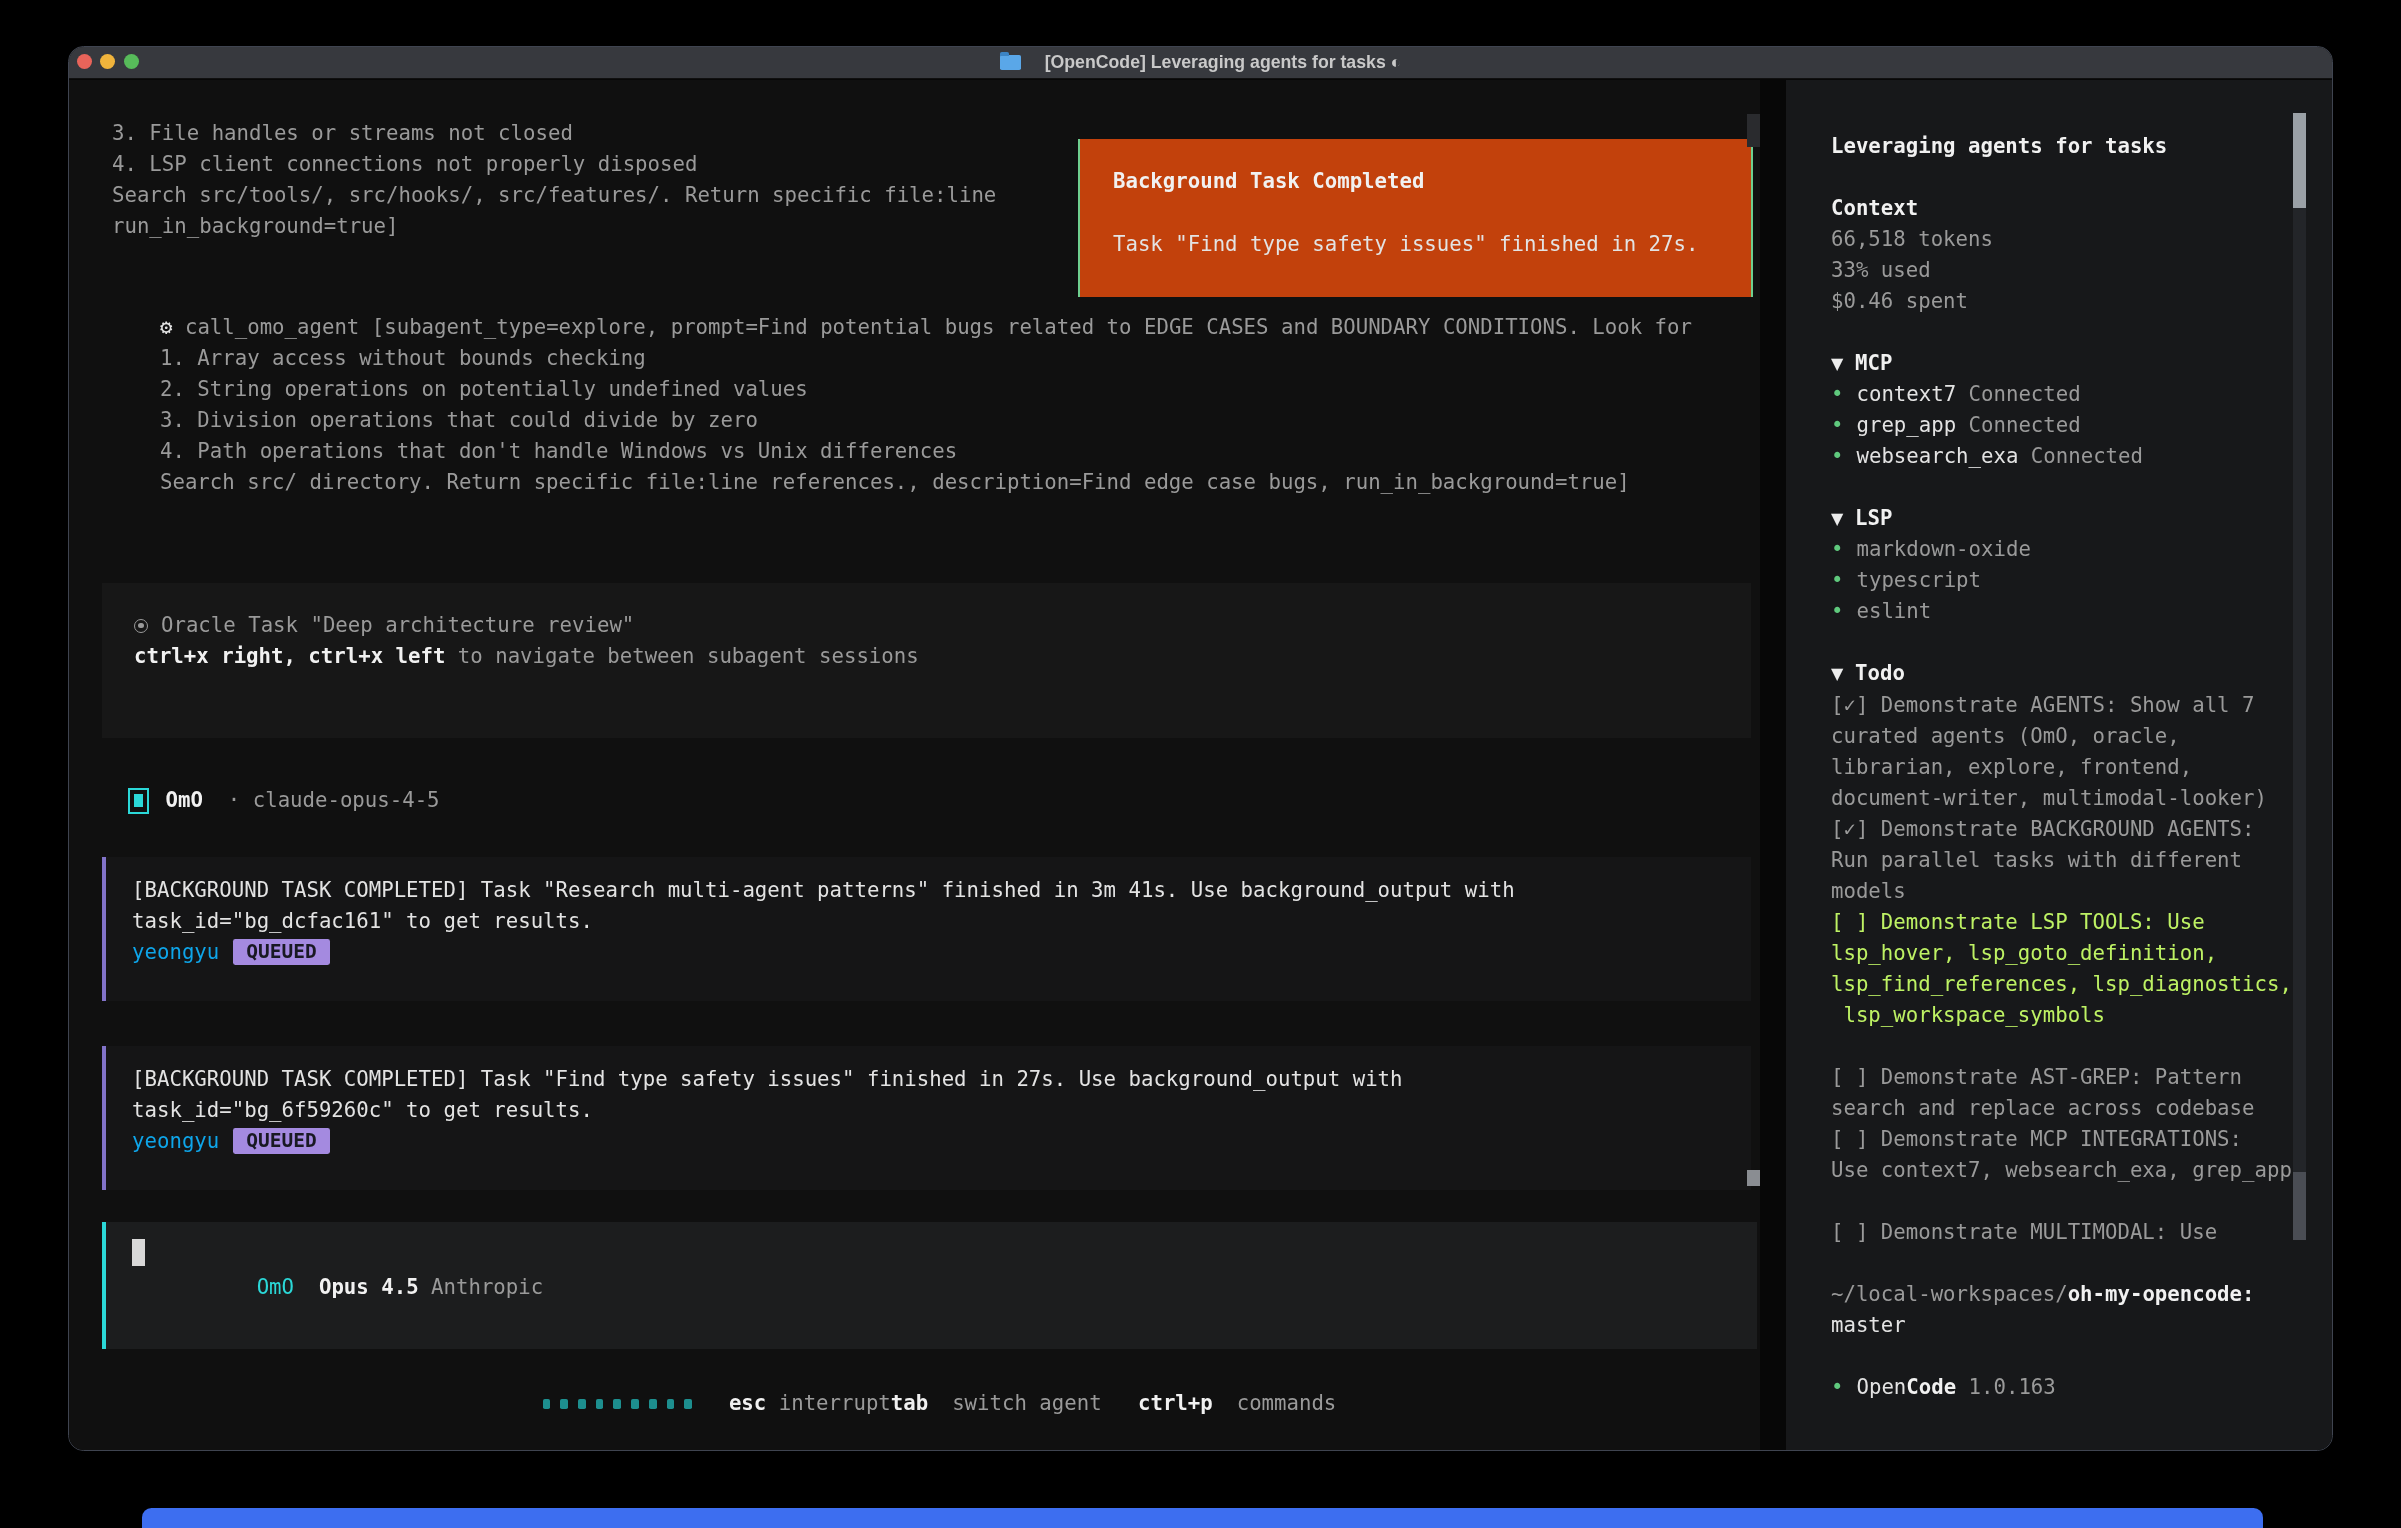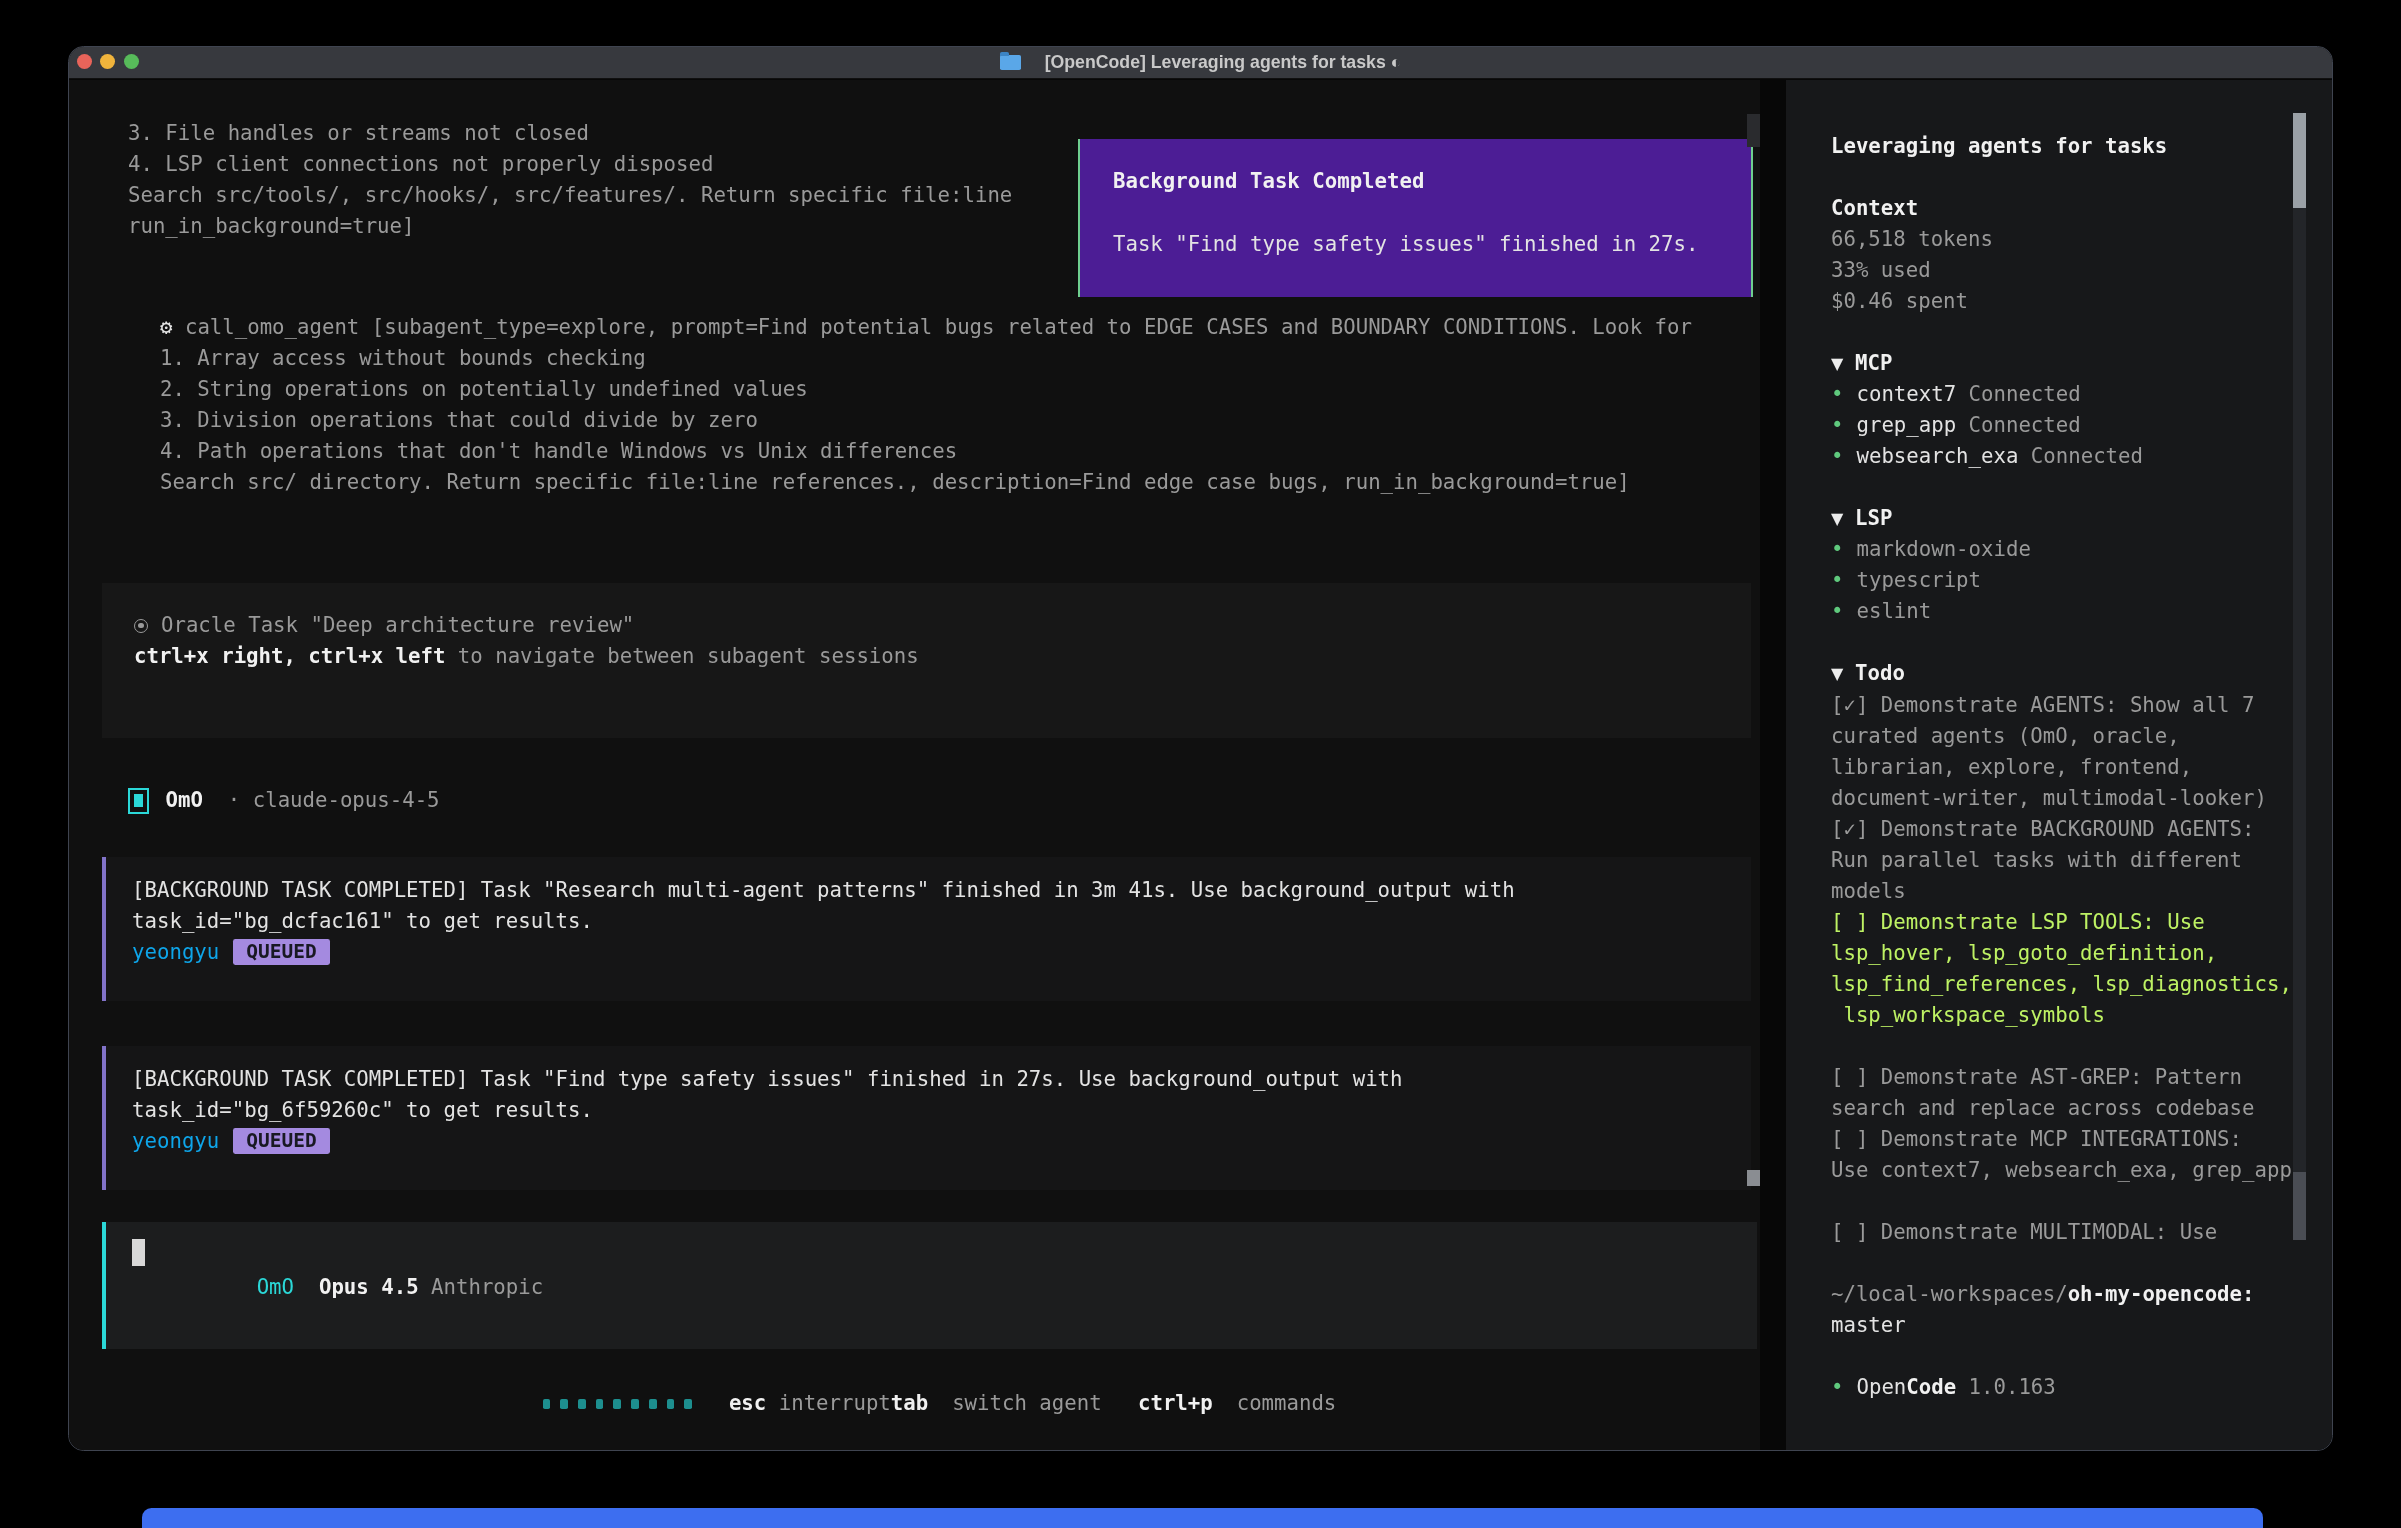--- a/index.html
+++ b/index.html
@@ -23,22 +23,22 @@
   
   .main { position:absolute; left:0; top:33px; width:1691px; bottom:0; background:#101010; }
   .sidebar { position:absolute; left:1717px; top:33px; right:0; bottom:0; background:#17181a; padding:51px 0 0 45px; }
   .gray { color:#9a9a9a; } .dgray { color:#0ea5e9; } .white { color:#e3e3e3; }
   .boldw { font-weight:bold; color:#f1f1f1; }
   .greent { color:#bef264; } .cyant { color:#2bd8d8; }
 
   .line { font-size:20.7px; line-height:31px; white-space:pre; }
 
   
-  .top-text { position:absolute; left:59px; top:38px; }
-  .toast { position:absolute; left:1009px; top:59px; width:675px; height:158px; background:#4c1d95;
+  .top-text { position:absolute; left:43px; top:38px; }
+  .toast { position:absolute; left:1009px; top:59px; width:675px; height:158px; background:#c2410c;
            border-left:2.4px solid #6fcf8f; border-right:2.4px solid #6fcf8f; padding:26.6px 0 0 33px; }
   .toast .body-line { margin-top:32.5px; }
   .toolcall { position:absolute; left:59px; top:232px;margin-left:32px; }
   .oraclebox { position:absolute; left:32.5px; top:503px; width:1649px; height:155px; background:#171717; padding:27px 0 0 32.5px; }
   .oracle-icon { display:inline-block; width:14px; height:14px; border:1.8px solid #9a9a9a; border-radius:50%; position:relative; vertical-align:-0.6px; margin-right:13px; }
   .oracle-icon i { position:absolute; left:50%; top:50%; width:5.9px; height:5.9px; margin:-3px 0 0 -3px; background:#9a9a9a; border-radius:50%; }
   .agent-header { position:absolute; left:59px; top:705px; display:flex; align-items:center; }
   .chk { display:inline-flex; align-items:center; justify-content:center; width:21px; height:26px; border:2.4px solid #2bd8d8; margin-right:16.5px; }
   .chk i { width:9.5px; height:13px; background:#2bd8d8; }
   .msg { position:absolute; left:32.5px; width:1649px; height:144px; background:#151516;

